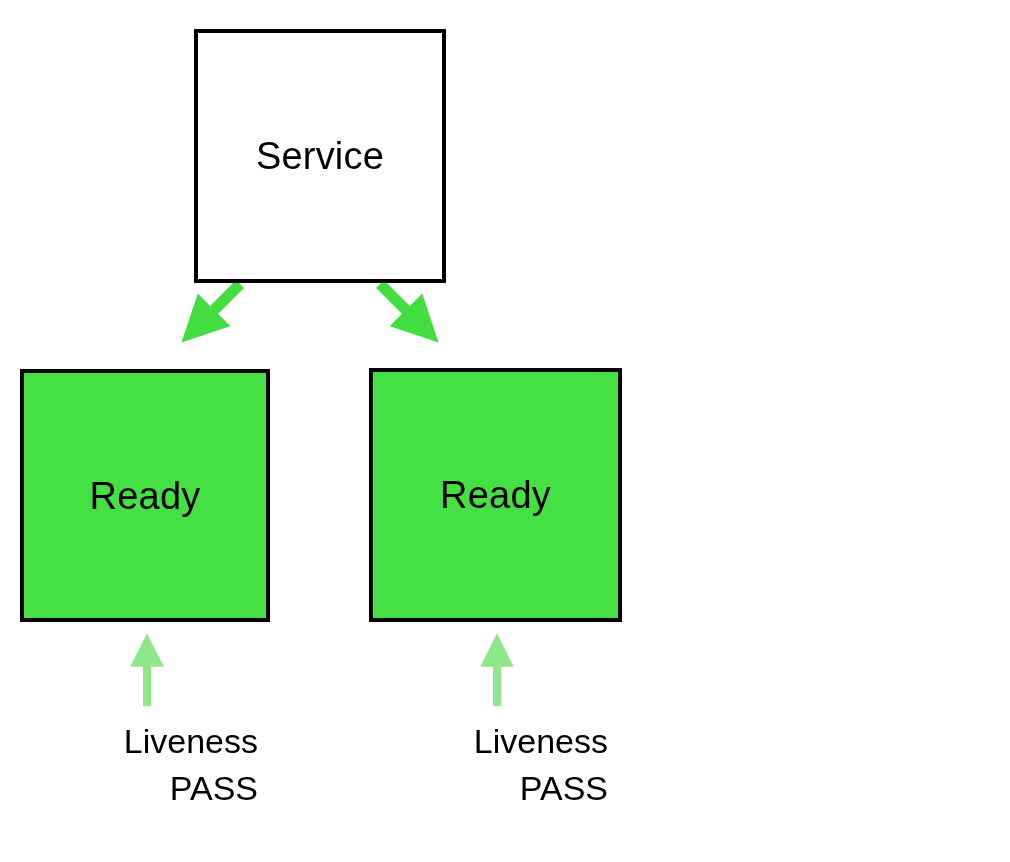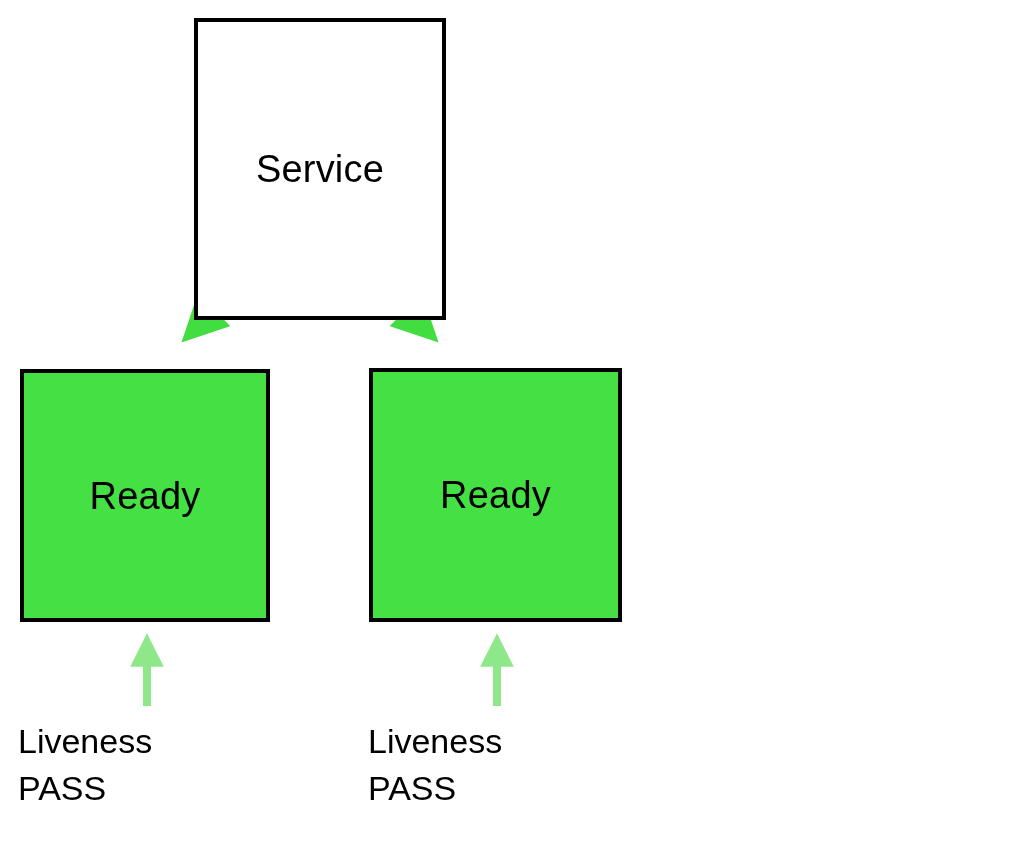--- a/index.html
+++ b/index.html
@@ -58,21 +58,21 @@
     position: absolute;
     left: 0;
     top: 0;
     width: 1010px;
     height: 862px;
     pointer-events: none;
     overflow: visible;
   }
   .probe-caption {
     position: absolute;
-    text-align: left;
+    text-align: right;
     font-size: 34px;
     line-height: 1.38;
     color: #000000;
     white-space: nowrap;
     user-select: none;
   }
   #probe-caption-left {
     left: 18px;
     top: 718px;
     width: 240px;
@@ -103,21 +103,21 @@
 
     <line x1="240" y1="284" x2="190" y2="334" stroke="#41dd41" stroke-width="11" marker-end="url(#arrowhead-bright)"></line>
 
     <line x1="380" y1="284" x2="430" y2="334" stroke="#41dd41" stroke-width="11" marker-end="url(#arrowhead-bright)"></line>
 
     <line x1="147" y1="706" x2="147" y2="642" stroke="#8ee88a" stroke-width="8" marker-end="url(#arrowhead-light)"></line>
 
     <line x1="497" y1="706" x2="497" y2="642" stroke="#8ee88a" stroke-width="8" marker-end="url(#arrowhead-light)"></line>
   </svg>
 
-  <div class="node" id="service-node" style="background: rgb(255, 255, 255); left: 194px; top: 18px; width: 252px; height: 302px; border-color: rgb(0, 0, 0); justify-content: center;">
+  <div class="node" id="service-node" style="background: rgb(255, 255, 255); left: 194px; top: 29px; width: 252px; height: 254px; border-color: rgb(0, 0, 0); justify-content: center;">
     <span class="node-label">Service</span>
   </div>
 
   <div class="node" id="ready-node-left" style="background: rgb(68, 224, 68); left: 20px; top: 369px; width: 250px; height: 253px; border-color: rgb(0, 0, 0);">
     <span class="node-label">Ready</span>
   </div>
 
   <div class="node" id="ready-node-right" style="background: rgb(68, 224, 68); left: 369px; top: 368px; width: 253px; height: 254px; border-color: rgb(0, 0, 0);">
     <span class="node-label">Ready</span>
   </div>

